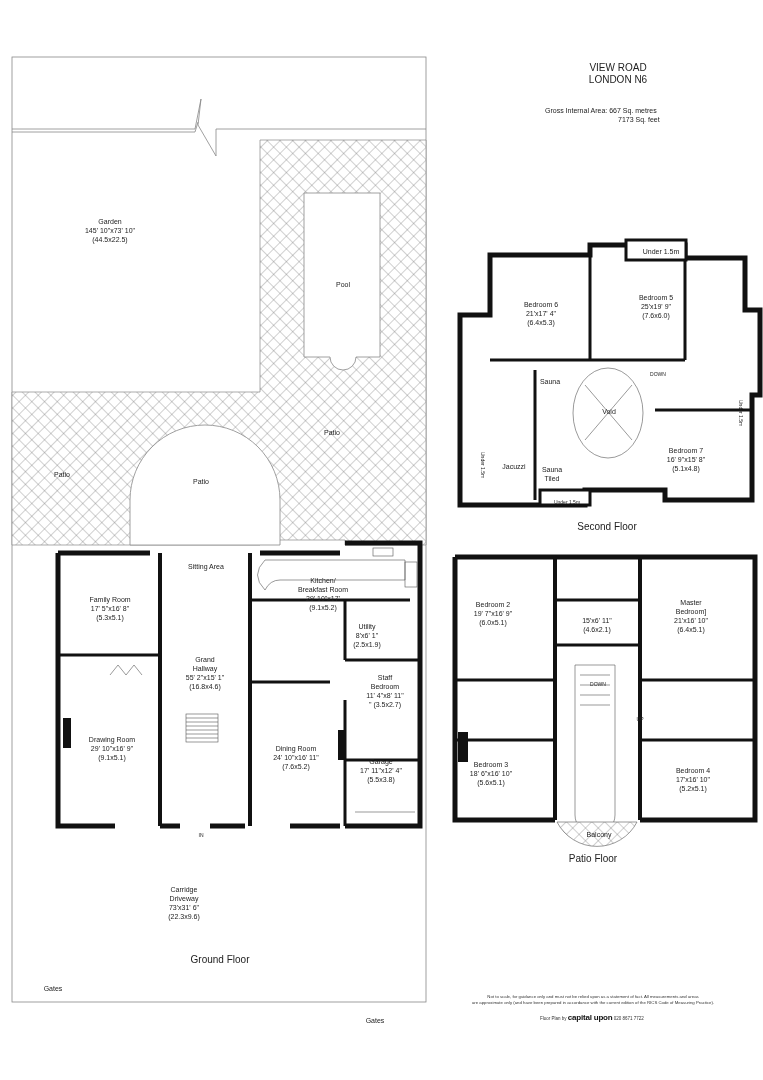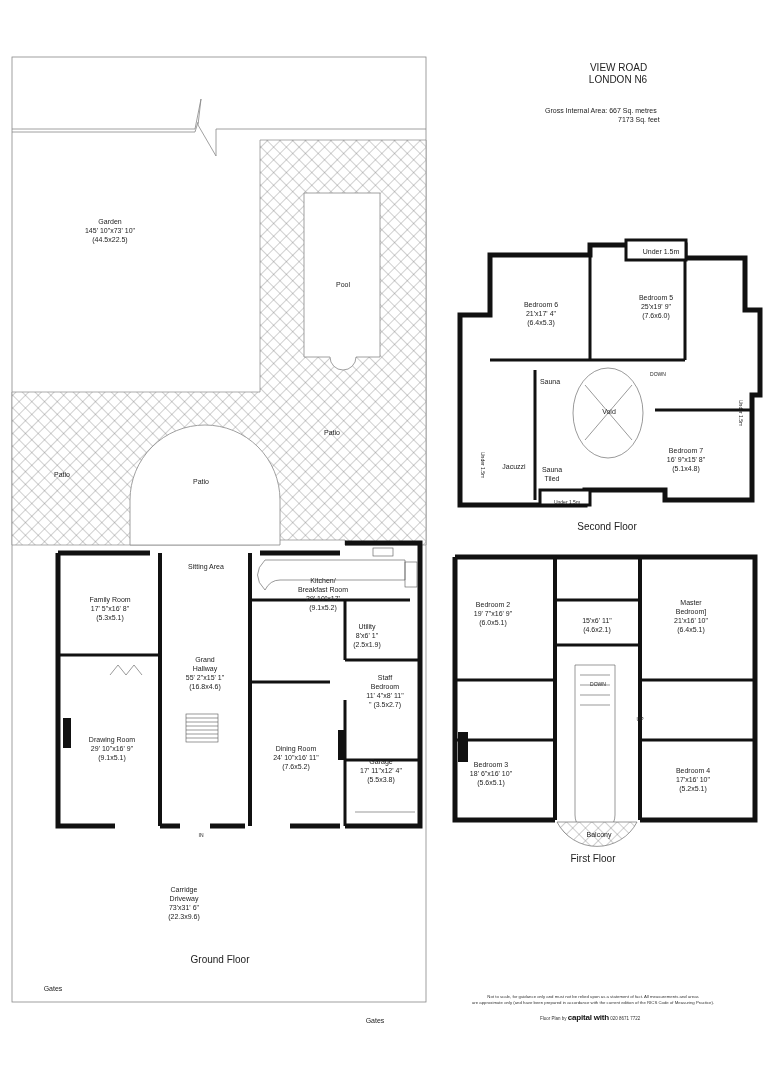--- a/index.html
+++ b/index.html
@@ -1,20 +1,20 @@
 <!DOCTYPE html>
 <html><head>
 <meta charset="utf-8">
 <style>
   html, body { margin:0; padding:0; background:#fff; }
   body { width:763px; height:1080px; position:relative; overflow:hidden; font-family:"Liberation Sans", sans-serif; color:#222; }
   svg.plan { position:absolute; left:0; top:0; width:763px; height:1080px; }
   .lbl { position:absolute; text-align:center; font-size:7px; line-height:9px; color:#222; white-space:nowrap; transform:translateX(-50%); }
   .lbl span { display:block; }
-  .title { position:absolute; left:618px; top:62px; transform:translateX(-50%); text-align:right; font-size:10px; line-height:12px; color:#222; }
+  .title { position:absolute; left:618px; top:62px; transform:translateX(-50%); text-align:center; font-size:10px; line-height:12px; color:#222; }
   .title span { display:block; }
   .gia { position:absolute; left:545px; top:106px; font-size:7px; line-height:9px; color:#222; }
   .gia .l2 { display:block; padding-left:73px; }
   .floorname { position:absolute; font-size:10px; transform:translateX(-50%); color:#222; }
   .small { font-size:5px; }
   .disclaimer { position:absolute; left:593px; top:994px; transform:translateX(-50%); text-align:center; font-size:4.3px; line-height:6px; color:#333; white-space:nowrap; }
   .disclaimer span { display:block; }
   .credit { position:absolute; left:540px; top:1013px; font-size:4.5px; color:#333; white-space:nowrap; }
   .credit b { font-size:8px; font-weight:bold; color:#111; letter-spacing:-0.2px; }
   .vert { position:absolute; font-size:5px; transform:rotate(90deg); transform-origin:left top; white-space:nowrap; }
@@ -181,21 +181,21 @@
   <span>Bedroom 3</span>
     <span>18' 6"x16' 10"</span>
     <span>(5.6x5.1)</span>
 </div>
 <div class="lbl" style="left:693px;top:766px">
   <span>Bedroom 4</span>
     <span>17'x16' 10"</span>
     <span>(5.2x5.1)</span>
 </div>
 <div class="lbl" style="left:599px;top:830px">Balcony</div>
-<div class="floorname" style="left:593px;top:853px">First Floor</div>
+<div class="floorname" style="left:593px;top:853px">Patio Floor</div>
 
 <div class="lbl" style="left:661px;top:247px">Under 1.5m</div>
 <div class="lbl" style="left:541px;top:300px">
   <span>Bedroom 6</span>
     <span>21'x17' 4"</span>
     <span>(6.4x5.3)</span>
 </div>
 <div class="lbl" style="left:656px;top:293px">
   <span>Bedroom 5</span>
     <span>25'x19' 9"</span>
@@ -218,15 +218,15 @@
 </div>
 <div class="lbl small" style="left:567px;top:498px">Under 1.5m</div>
 <div class="floorname" style="left:607px;top:521px">Second Floor</div>
 
 <div class="disclaimer">
   <span>Not to scale, for guidance only and must not be relied upon as a statement of fact.  All measurements and areas</span>
   <span>are approximate only (and have been prepared in accordance with the current edition of the RICS Code of Measuring Practice).</span>
 </div>
 <div class="credit">
   <span>Floor Plan by</span>
-  <b>capital with</b>
+  <b>capital upon</b>
   <span>020 8671 7722</span>
 </div>
 
 </body></html>

